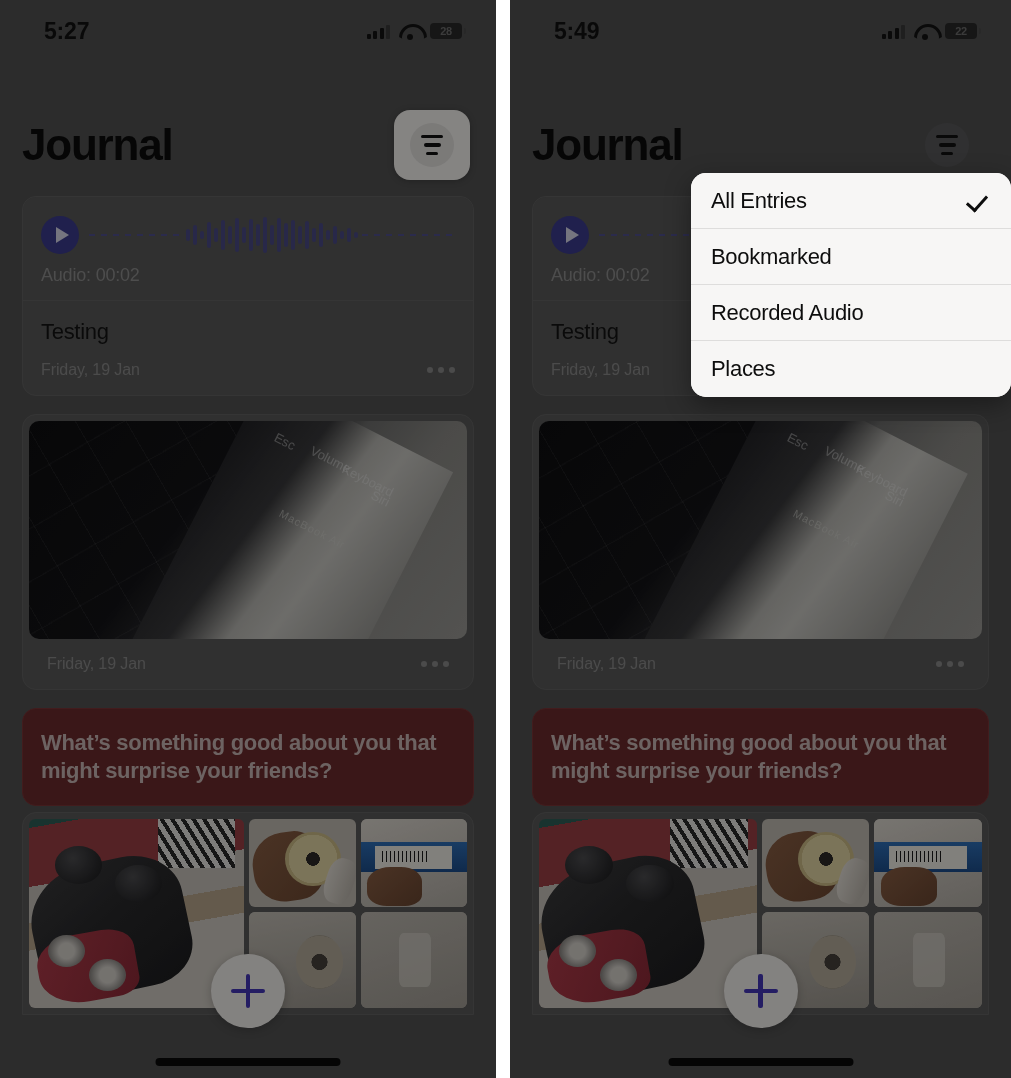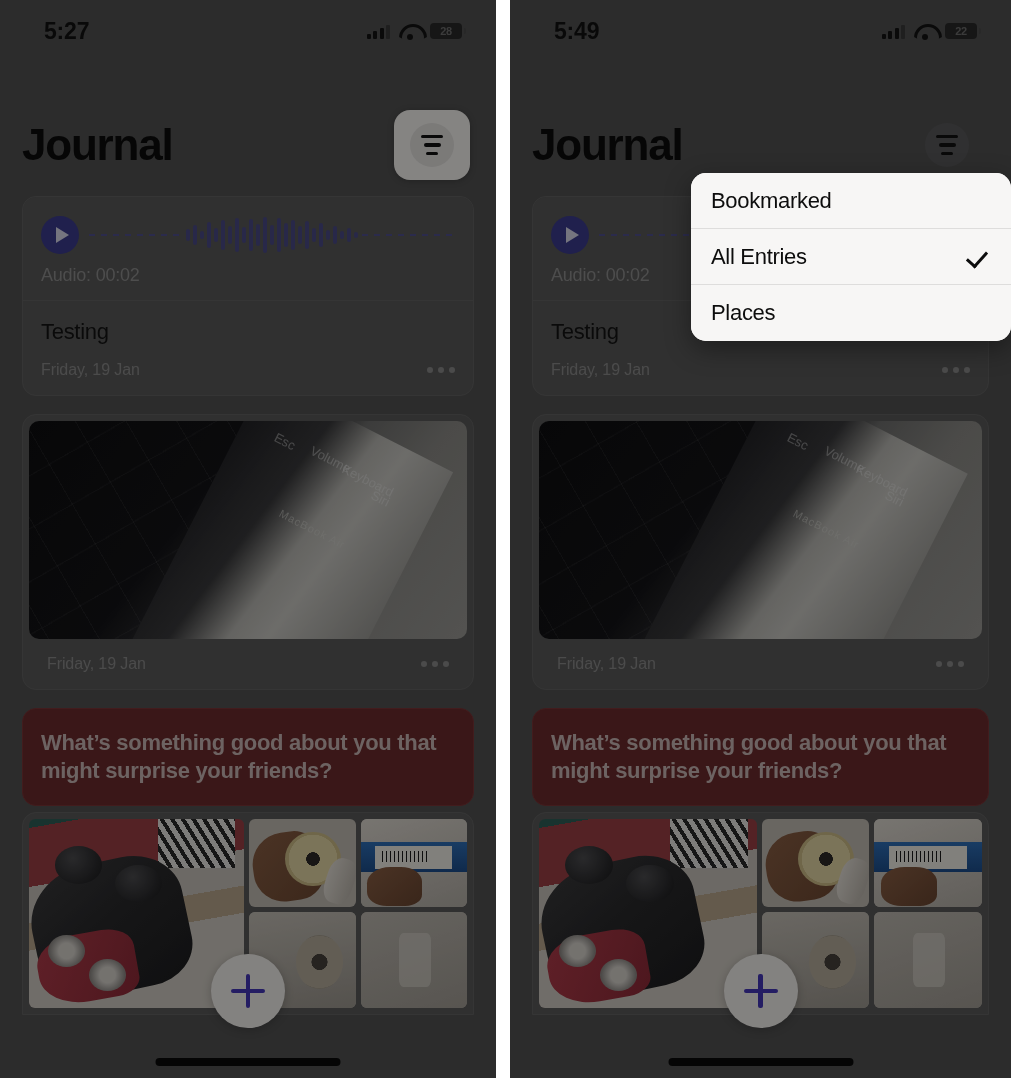--- a/index.html
+++ b/index.html
@@ -682,25 +682,28 @@
         </div>
       </div>
 
     </div>
 
     <div class="plus-btn"></div>
     <div class="home-ind"></div>
 
     <div class="menu" id="filter-menu">
         <div class="menu-item">
-          <span class="menu-label">Bookmarked</span>
-        </div>
-        <div class="menu-item">
           <span class="menu-label">All Entries</span>
           <span class="check"></span>
         </div>
         <div class="menu-item">
+          <span class="menu-label">Bookmarked</span>
+        </div>
+        <div class="menu-item">
+          <span class="menu-label">Recorded Audio</span>
+        </div>
+        <div class="menu-item">
           <span class="menu-label">Places</span>
         </div>
       </div>
   </div>
 
 </div>
 
 </body></html>

